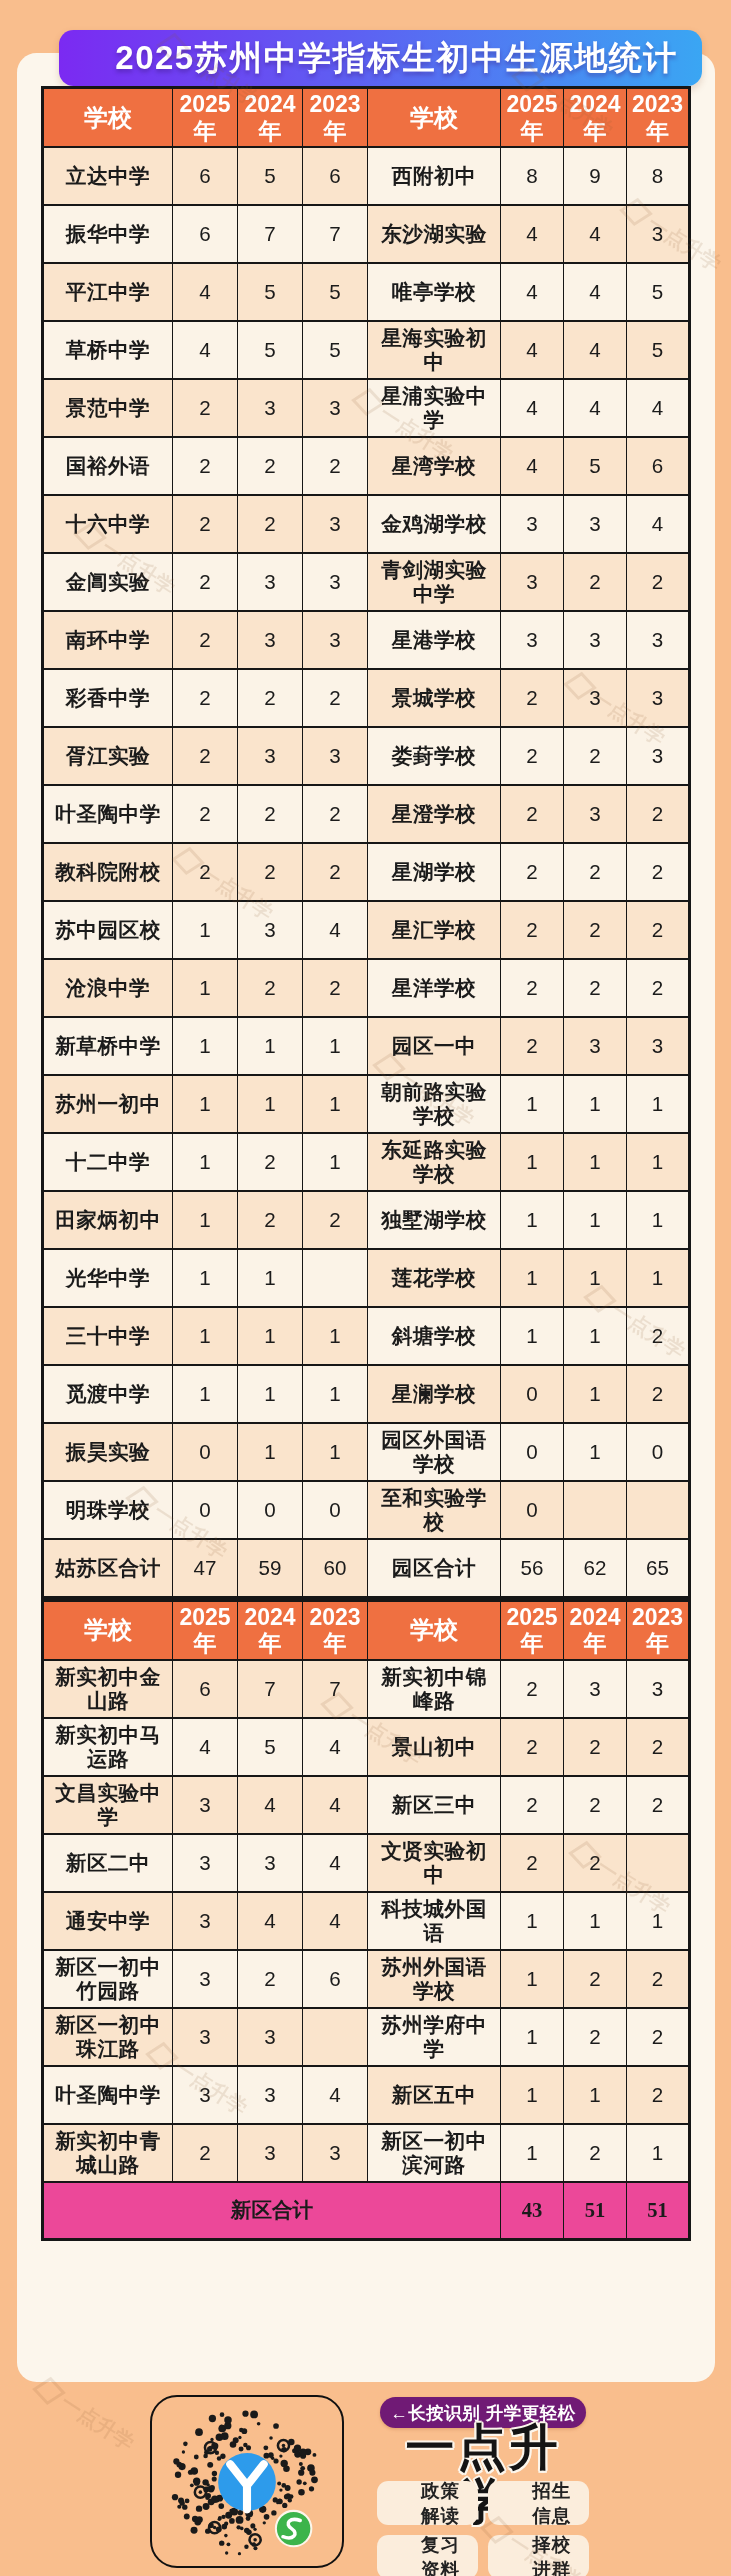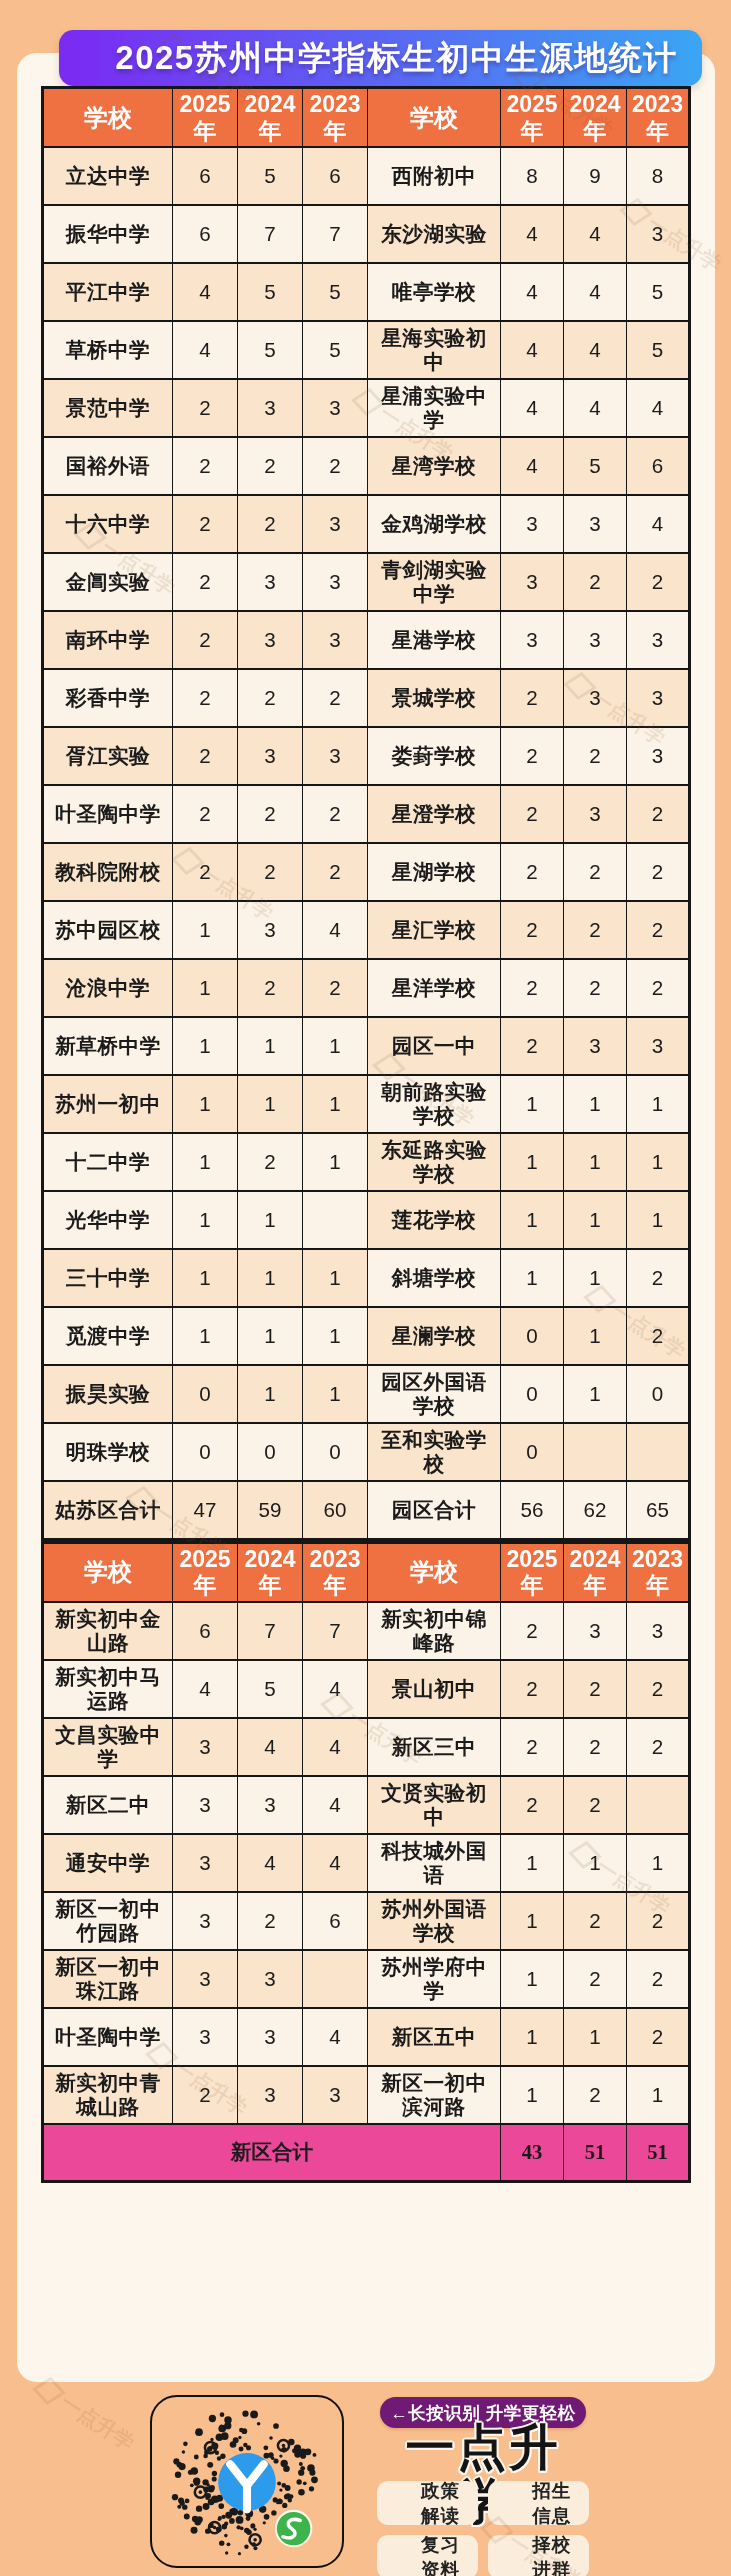--- a/index.html
+++ b/index.html
@@ -280,20 +280,30 @@
         </tr>
         <tr>
           <td class="cream school">十二中学</td>
           <td class="cream">1</td>
           <td class="cream">2</td>
           <td class="cream">1</td>
           <td class="peach school">东延路实验学校</td>
           <td class="peach">1</td>
           <td class="peach">1</td>
           <td class="peach">1</td>
+        </tr>
+        <tr>
+          <td class="peach school">田家炳初中</td>
+          <td class="peach">1</td>
+          <td class="peach">2</td>
+          <td class="peach">2</td>
+          <td class="cream school">独墅湖学校</td>
+          <td class="cream">1</td>
+          <td class="cream">1</td>
+          <td class="cream">1</td>
         </tr>
         <tr>
           <td class="cream school">光华中学</td>
           <td class="cream">1</td>
           <td class="cream">1</td>
           <td class="cream"></td>
           <td class="peach school">莲花学校</td>
           <td class="peach">1</td>
           <td class="peach">1</td>
           <td class="peach">1</td>

